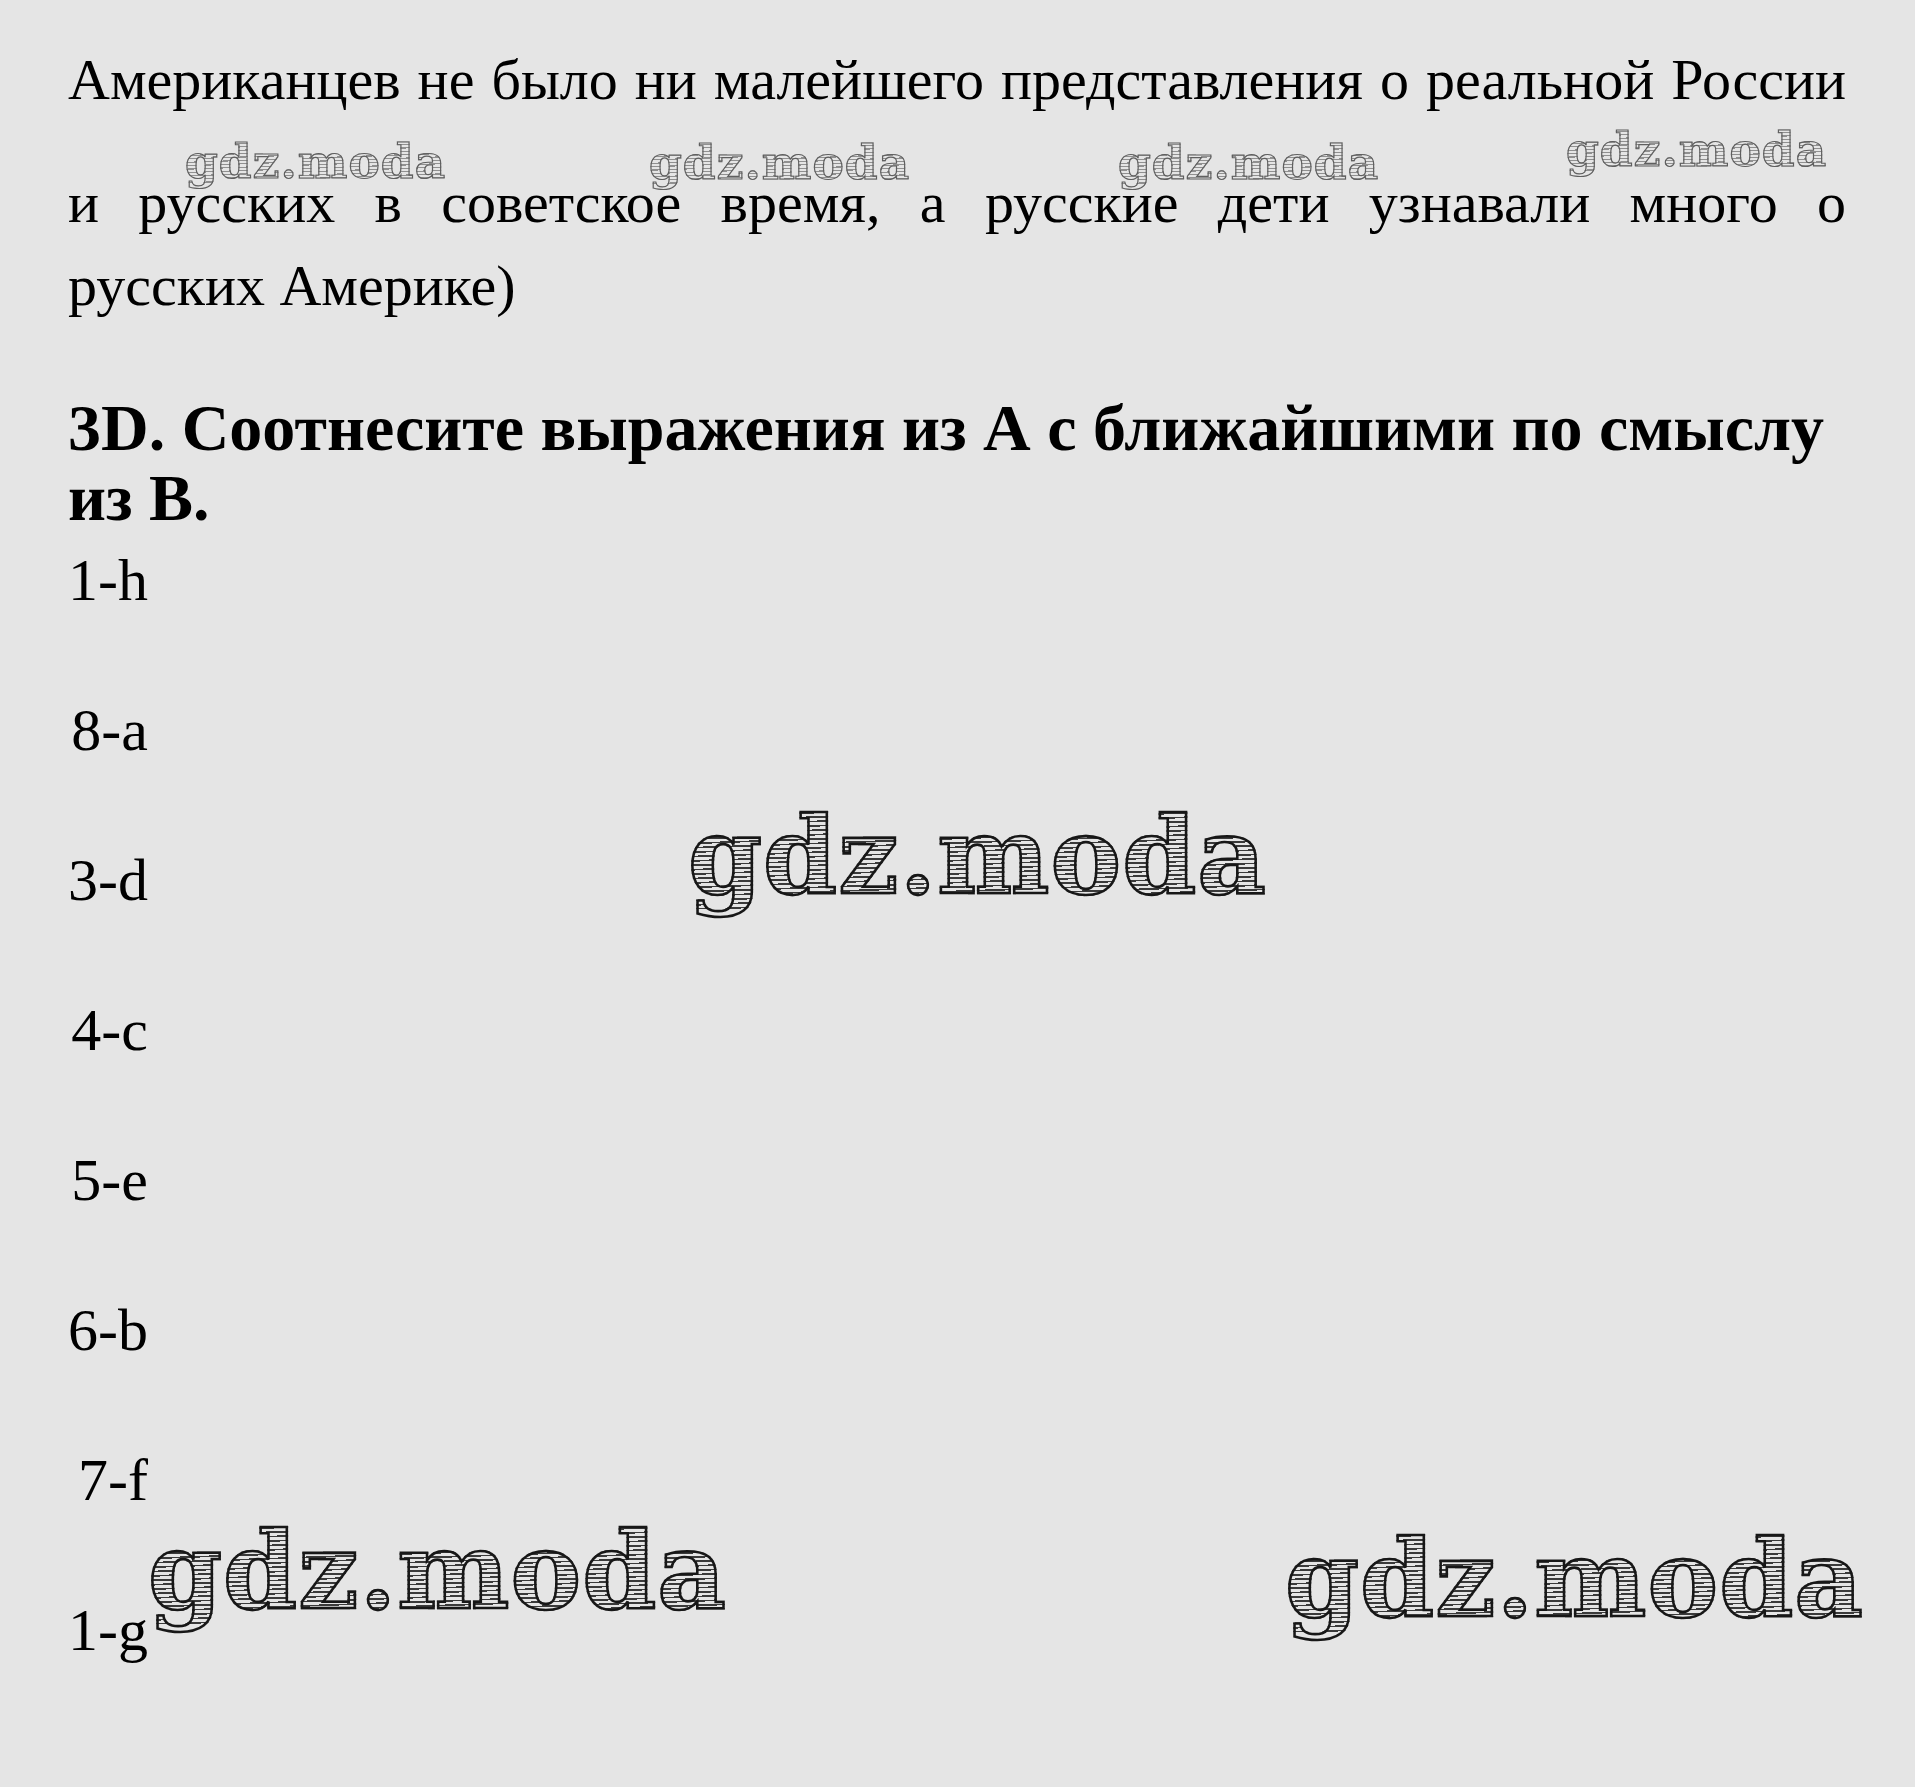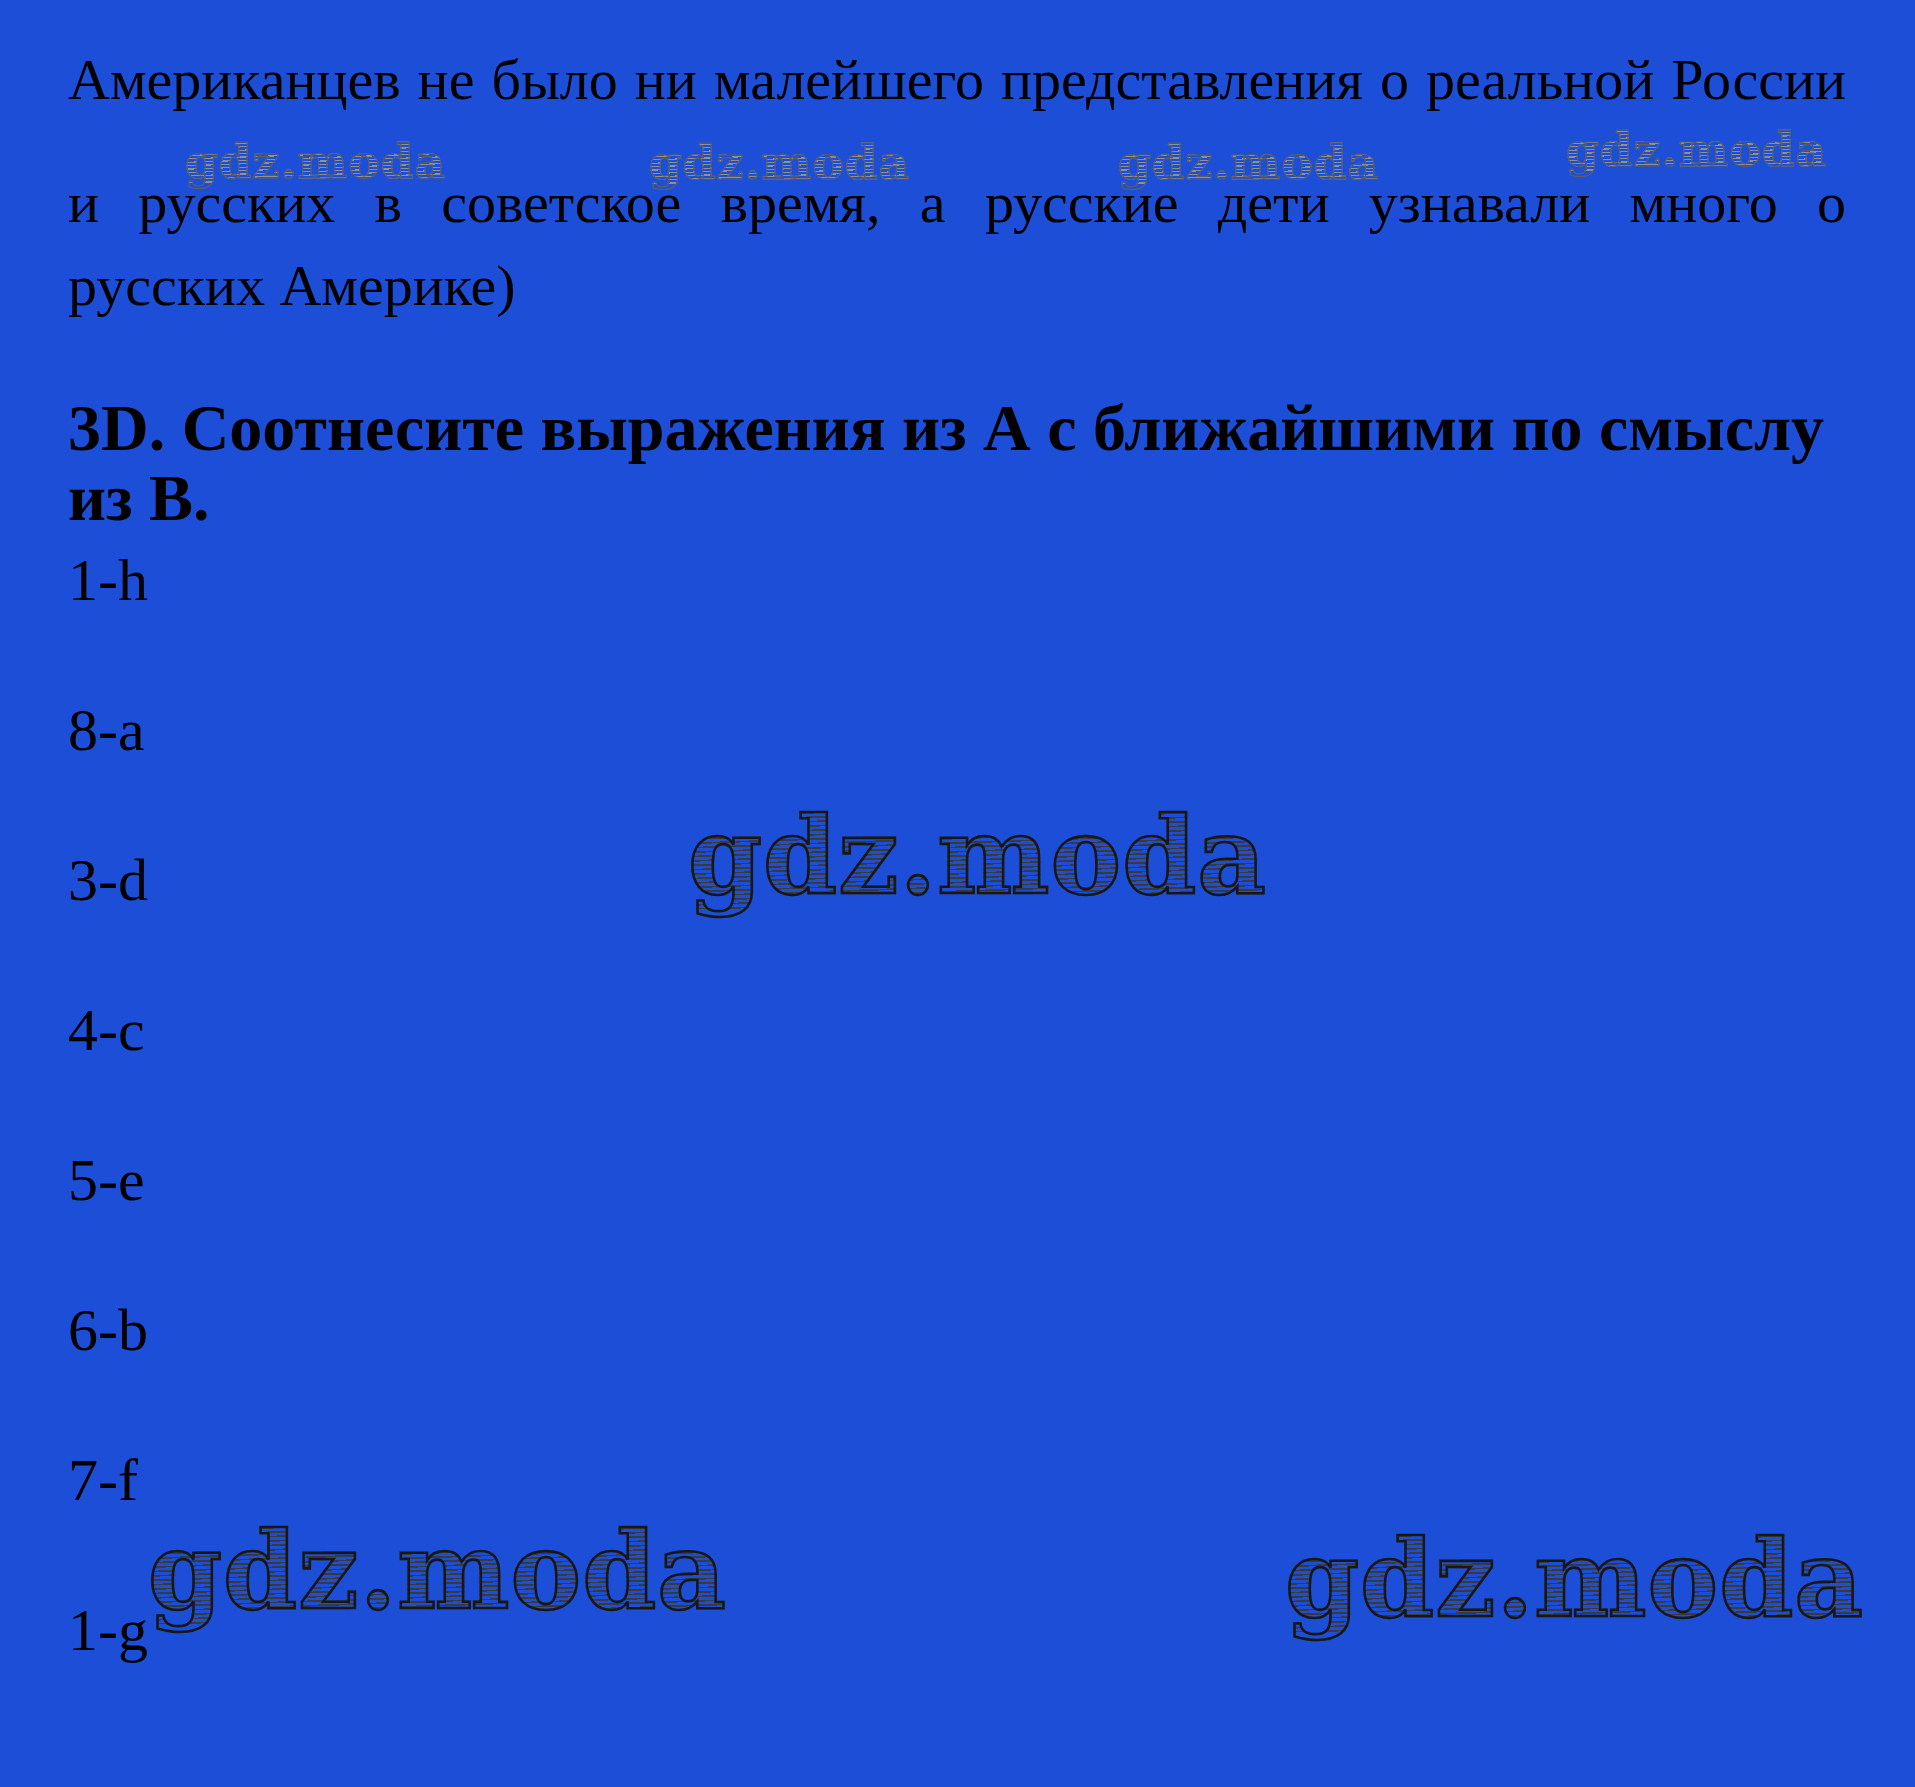--- a/index.html
+++ b/index.html
@@ -4,21 +4,21 @@
 <style>
   html, body {
     margin: 0;
     padding: 0;
     background: #ffffff;
   }
   .page {
     position: relative;
     width: 1915px;
     height: 1787px;
-    background: #1d4ed8;
+    background: #e5e5e5;
     overflow: hidden;
     font-family: "Liberation Serif", serif;
     color: #000000;
   }
 
   
   .para-line {
     position: absolute;
     left: 68px;
     width: 1778px;
@@ -47,20 +47,21 @@
   }
 
   
   .answers {
     position: absolute;
     left: 68px;
     top: 547px;
     display: flex;
     flex-direction: column;
     row-gap: 84px;
+    align-items: flex-end;
   }
   .answer {
     font-size: 60px;
     line-height: 66px;
     color: #000000;
   }
 
   
   .wm {
     position: absolute;

